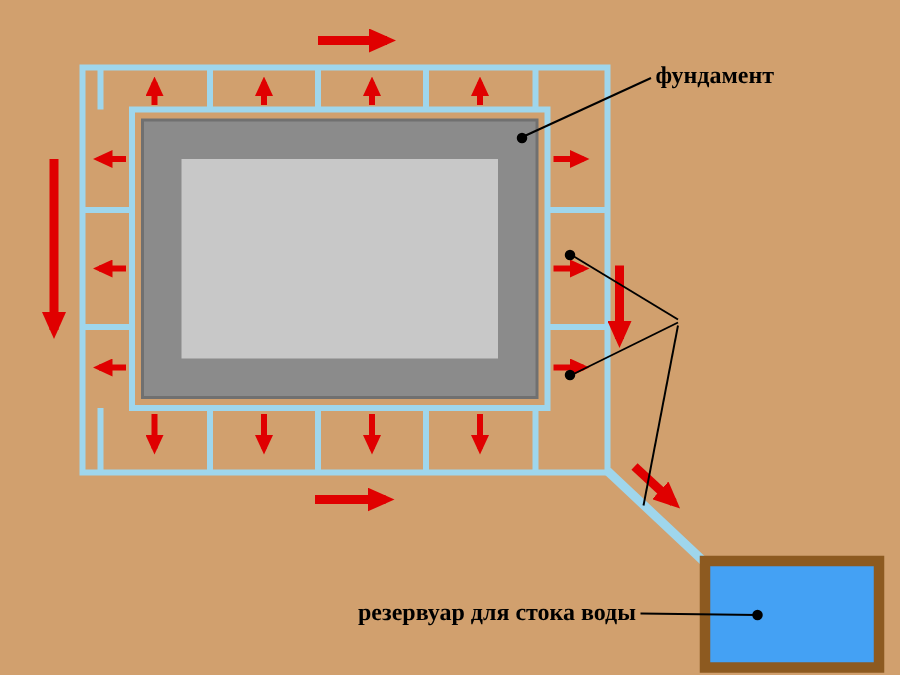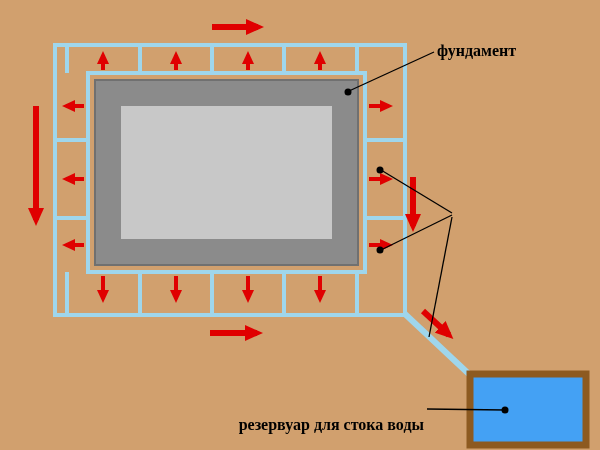--- a/index.html
+++ b/index.html
@@ -104,14 +104,14 @@
       <line class="leader" x1="452" y1="217" x2="429" y2="337"></line>
       <circle class="dot" cx="380" cy="170" r="3.5"></circle>
       <circle class="dot" cx="380" cy="250" r="3.5"></circle>
 
       <line class="leader" x1="427" y1="409" x2="505" y2="410"></line>
       <circle class="dot" cx="505" cy="410" r="3.5"></circle>
     </g>
   </svg>
 
   <div class="lbl" style="left:437px;top:42px">фундамент</div>
-  <div class="lbl lbl-right" style="left:150px;top:416px;width:274px">резервуар для стока воды</div>
+  <div class="lbl lbl-right" style="left:150px;top:400px;width:274px">резервуар для стока воды</div>
 </div>
 
 </body></html>

